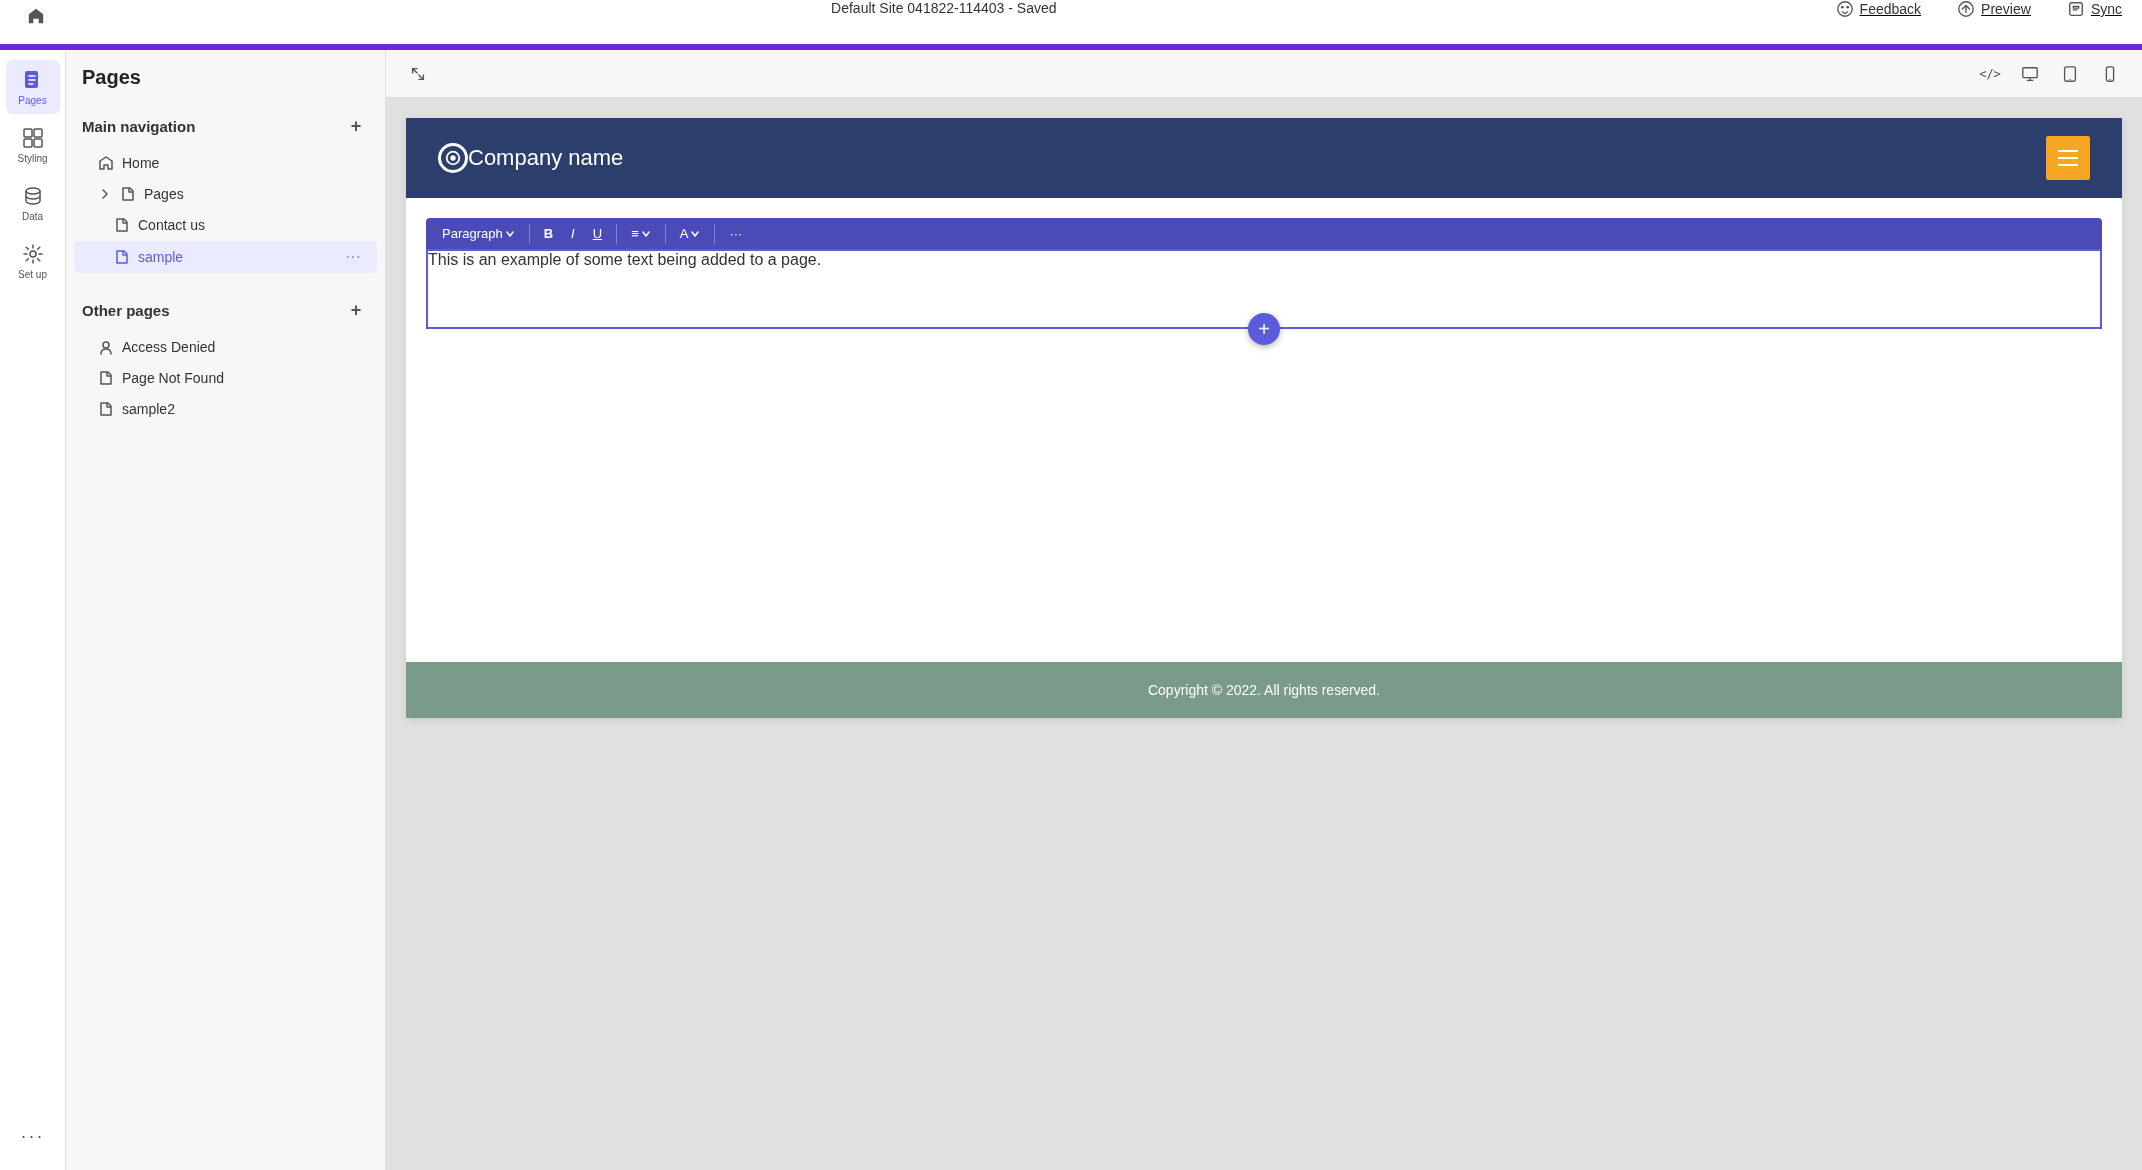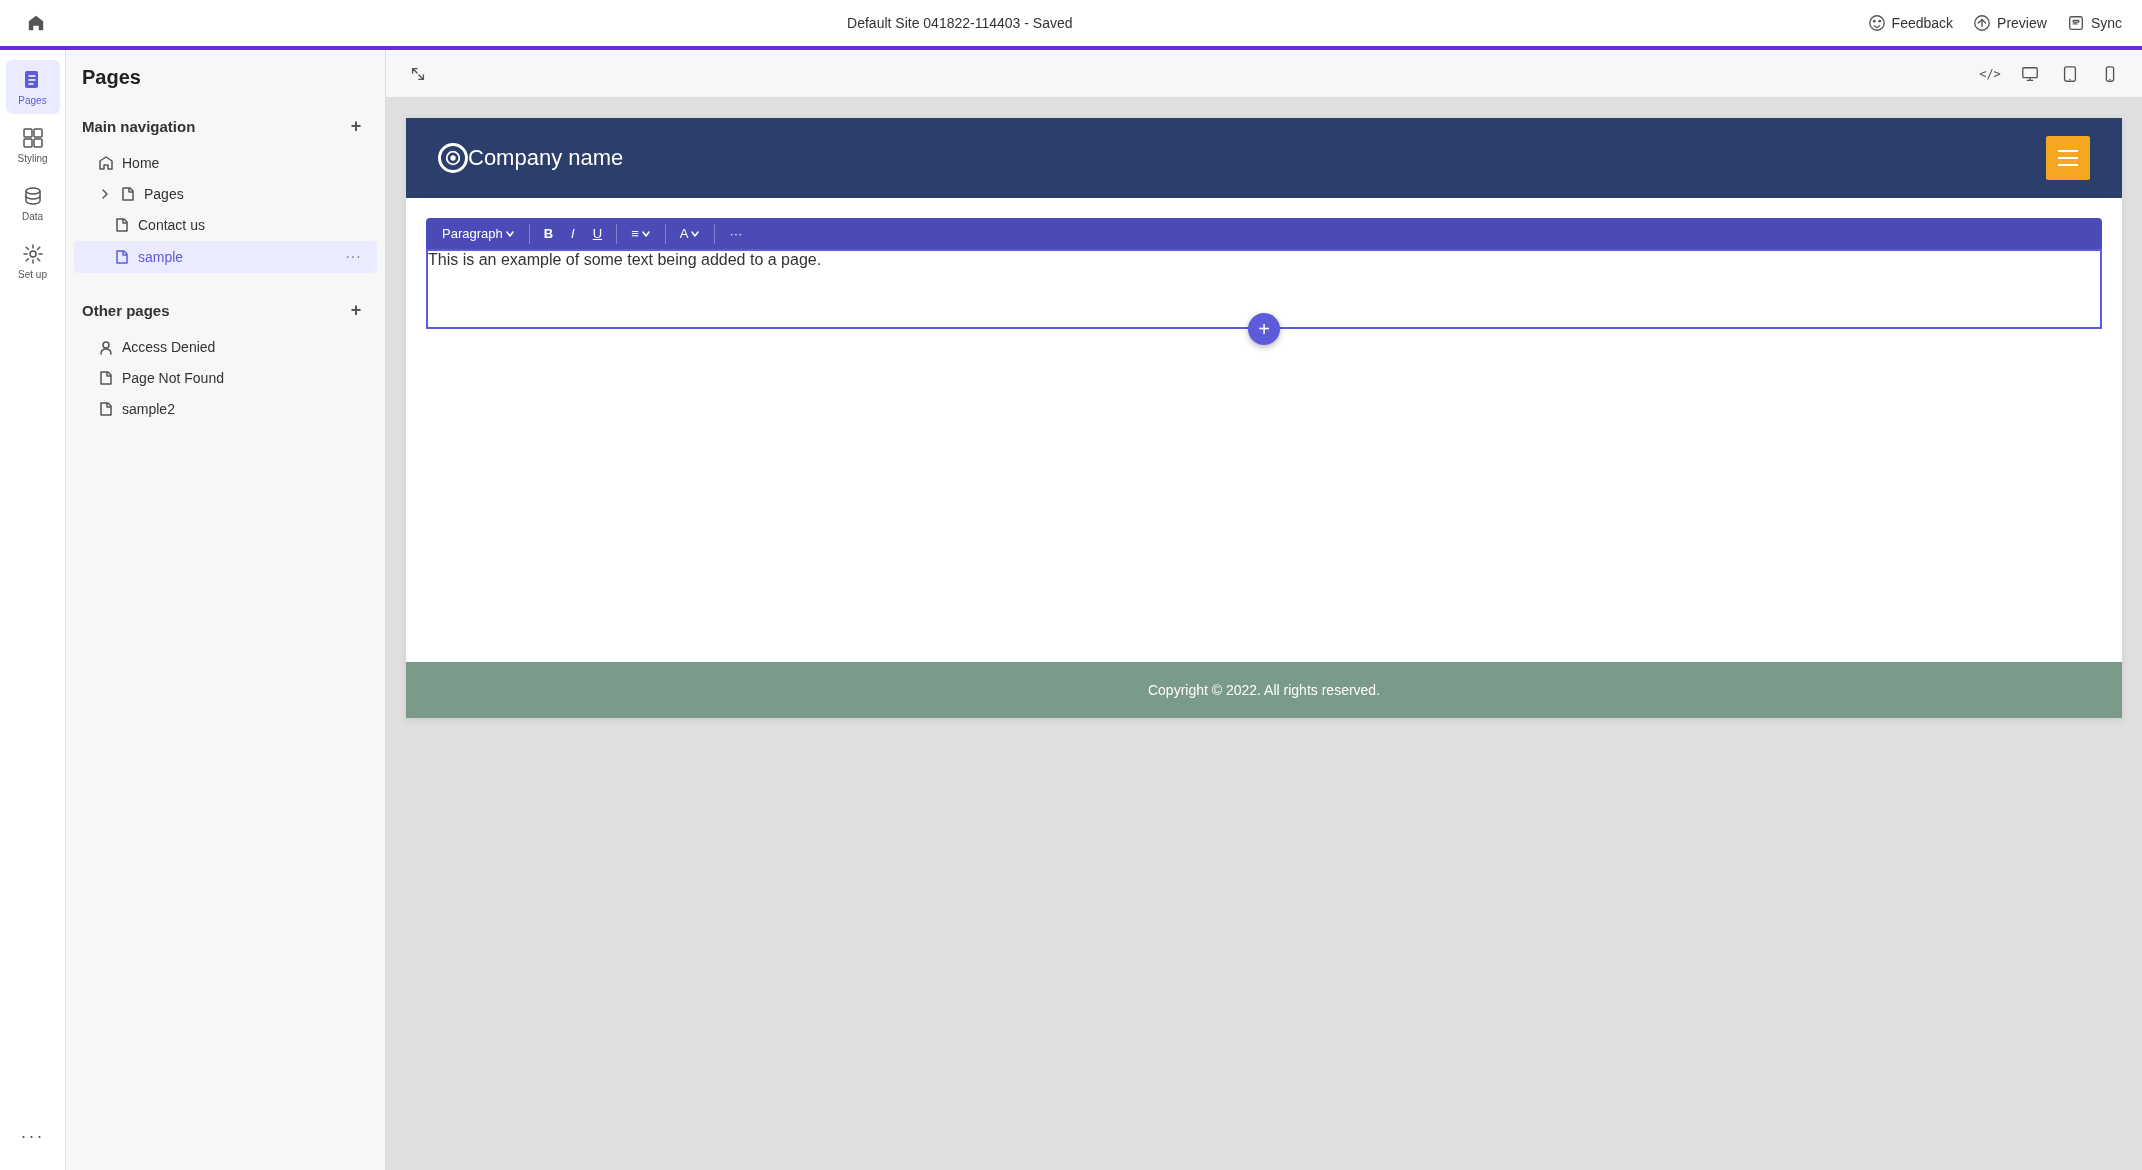--- a/index.html
+++ b/index.html
@@ -2,31 +2,31 @@
 <html><head>
   <meta charset="utf-8">
   <style>
     * { box-sizing: border-box; margin: 0; padding: 0; }
     body { font-family: 'Segoe UI', Arial, sans-serif; background: #f0f0f0; height: 100vh; display: flex; flex-direction: column; overflow: hidden; }
 
     
     .top-bar {
       height: 50px;
       background: #ffffff;
-      border-bottom: 4px solid #6d28d9;
-      display: flex;
-      align-items: center;
+      border-bottom: 6px solid #6d28d9;
+      display: flex;
+      align-items: flex-start;
       justify-content: space-between;
       padding: 0 20px;
       flex-shrink: 0;
       z-index: 10;
     }
     .top-bar-left { display: flex; align-items: center; gap: 8px; }
     .top-bar-center { display: flex; align-items: center; gap: 6px; font-size: 14px; color: #333; }
-    .top-bar-right { display: flex; align-items: center; gap: 20px; }
+    .top-bar-right { display: flex; align-items: center; gap: 36px; text-decoration: underline; }
     .top-bar-action { display: flex; align-items: center; gap: 6px; font-size: 14px; color: #333; cursor: pointer; }
 
     
     .main-layout {
       display: flex;
       flex: 1;
       overflow: hidden;
     }
 
     

